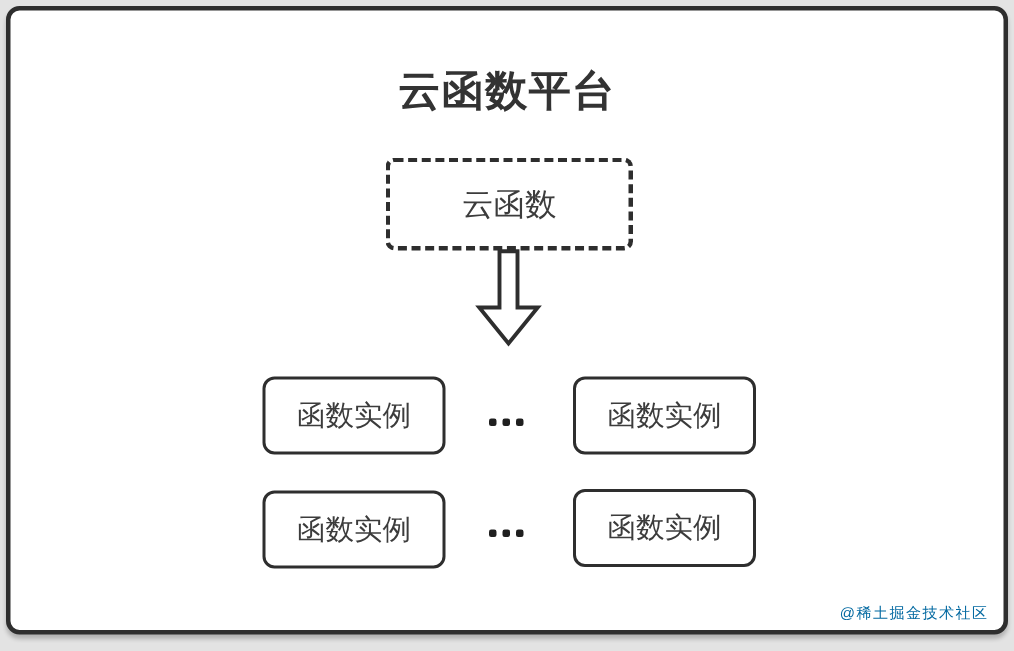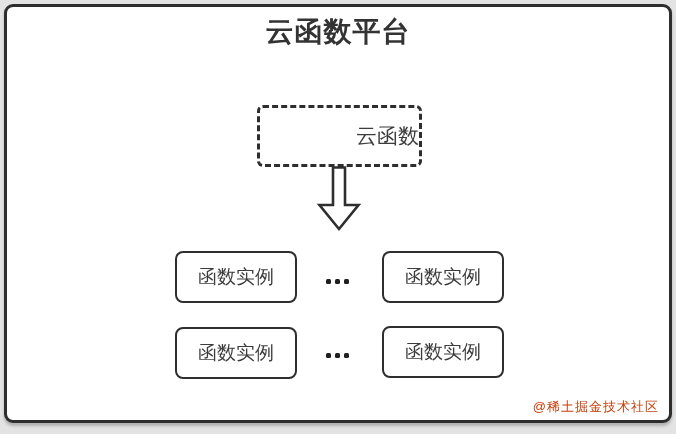--- a/index.html
+++ b/index.html
@@ -19,39 +19,39 @@
     left: 4px; top: 4px;
     width: 668px; height: 419px;
     box-sizing: border-box;
     background: #ffffff;
     border: 3px solid #2e2e2e;
     border-radius: 9px;
     box-shadow: 0 3px 3px rgba(0,0,0,0.22);
   }
   .title {
     position: absolute;
-    left: 0; top: 6px;
+    left: 0; top: 35px;
     width: 100%;
     text-align: center;
     font-size: 28px;
     font-weight: 700;
     letter-spacing: 1px;
     color: #333333;
   }
   .cloud-box {
     position: absolute;
     left: 250px; top: 98px;
     width: 165px; height: 62px;
     box-sizing: border-box;
     border: 3px dashed #2e2e2e;
     border-radius: 6px;
     background: #ffffff;
     display: flex;
     align-items: center;
-    justify-content: flex-end;
+    justify-content: center;
   }
   .cloud-box span {
     font-size: 21px;
     color: #3c3c3c;
   }
   .arrow {
     position: absolute;
     left: 309px; top: 159px;
   }
   .inst {
@@ -85,22 +85,22 @@
   .dots-r2 { left: 319px; top: 345px; }
   .dots i {
     display: block;
     width: 5px; height: 5px;
     background: #1f1f1f;
     border-radius: 1.5px;
   }
   .watermark {
     position: absolute;
     right: 10px; bottom: 4px;
-    font-size: 13px;
-    color: #c2410c;
+    font-size: 10px;
+    color: #0369a1;
     letter-spacing: 1px;
     margin-top: 44px;
   }
 </style>
 </head>
 <body>
 
 <div class="stage">
   <div class="card">
 

